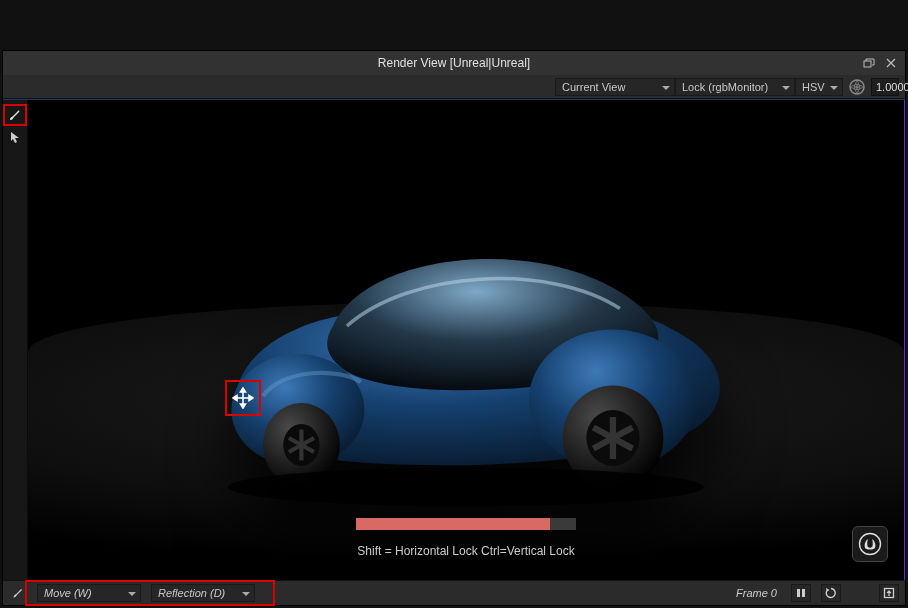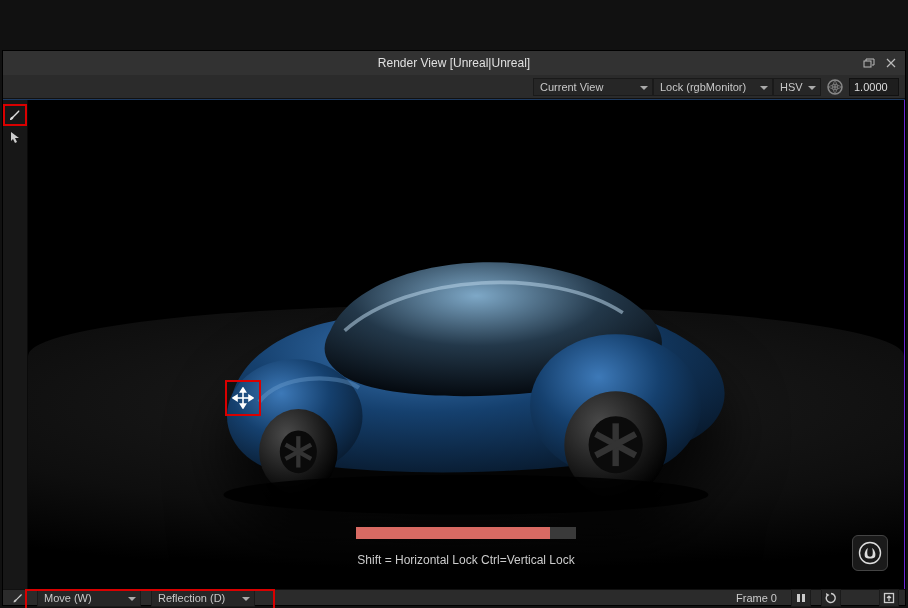--- a/index.html
+++ b/index.html
@@ -79,21 +79,21 @@
     border:4px solid transparent;
     border-top-color:#aaa;
   }
   .aperture{
     width:28px;height:18px;
     display:flex;align-items:center;justify-content:center;
     color:#888;
   }
   .numfield{
     background:#1e1e1e;border:1px solid #111;
-    height:18px;width:50px;
+    height:18px;width:28px;
     color:#ddd;font-size:11px;
     display:flex;align-items:center;padding:0 4px;
   }
 
   
   .main{
     flex:1;display:flex;
     background:var(--bg);
     position:relative;
   }
@@ -167,27 +167,28 @@
     width:36px;height:36px;
     border:2px solid var(--accent-red);
     display:flex;align-items:center;justify-content:center;
     pointer-events:none;
     z-index:5;
   }
   .move-cursor svg{display:block;}
 
   
   .statusbar{
-    height:16px;
+    height:25px;
     background:var(--panel);
     border-top:1px solid #111;
     display:flex;align-items:center;
     gap:10px;
     padding:0 6px;
     position:relative;
+    font-style:italic;
   }
   .statusbar .dropdown{min-width:104px;}
   .status-spacer{flex:1;}
   .frame-label{color:#ccc;font-size:11px;padding:0 4px;text-align:right;}
   .icon-btn{
     width:20px;height:18px;
     display:flex;align-items:center;justify-content:center;
     background:#262626;border:1px solid #1a1a1a;
     color:#ccc;cursor:pointer;
   }

